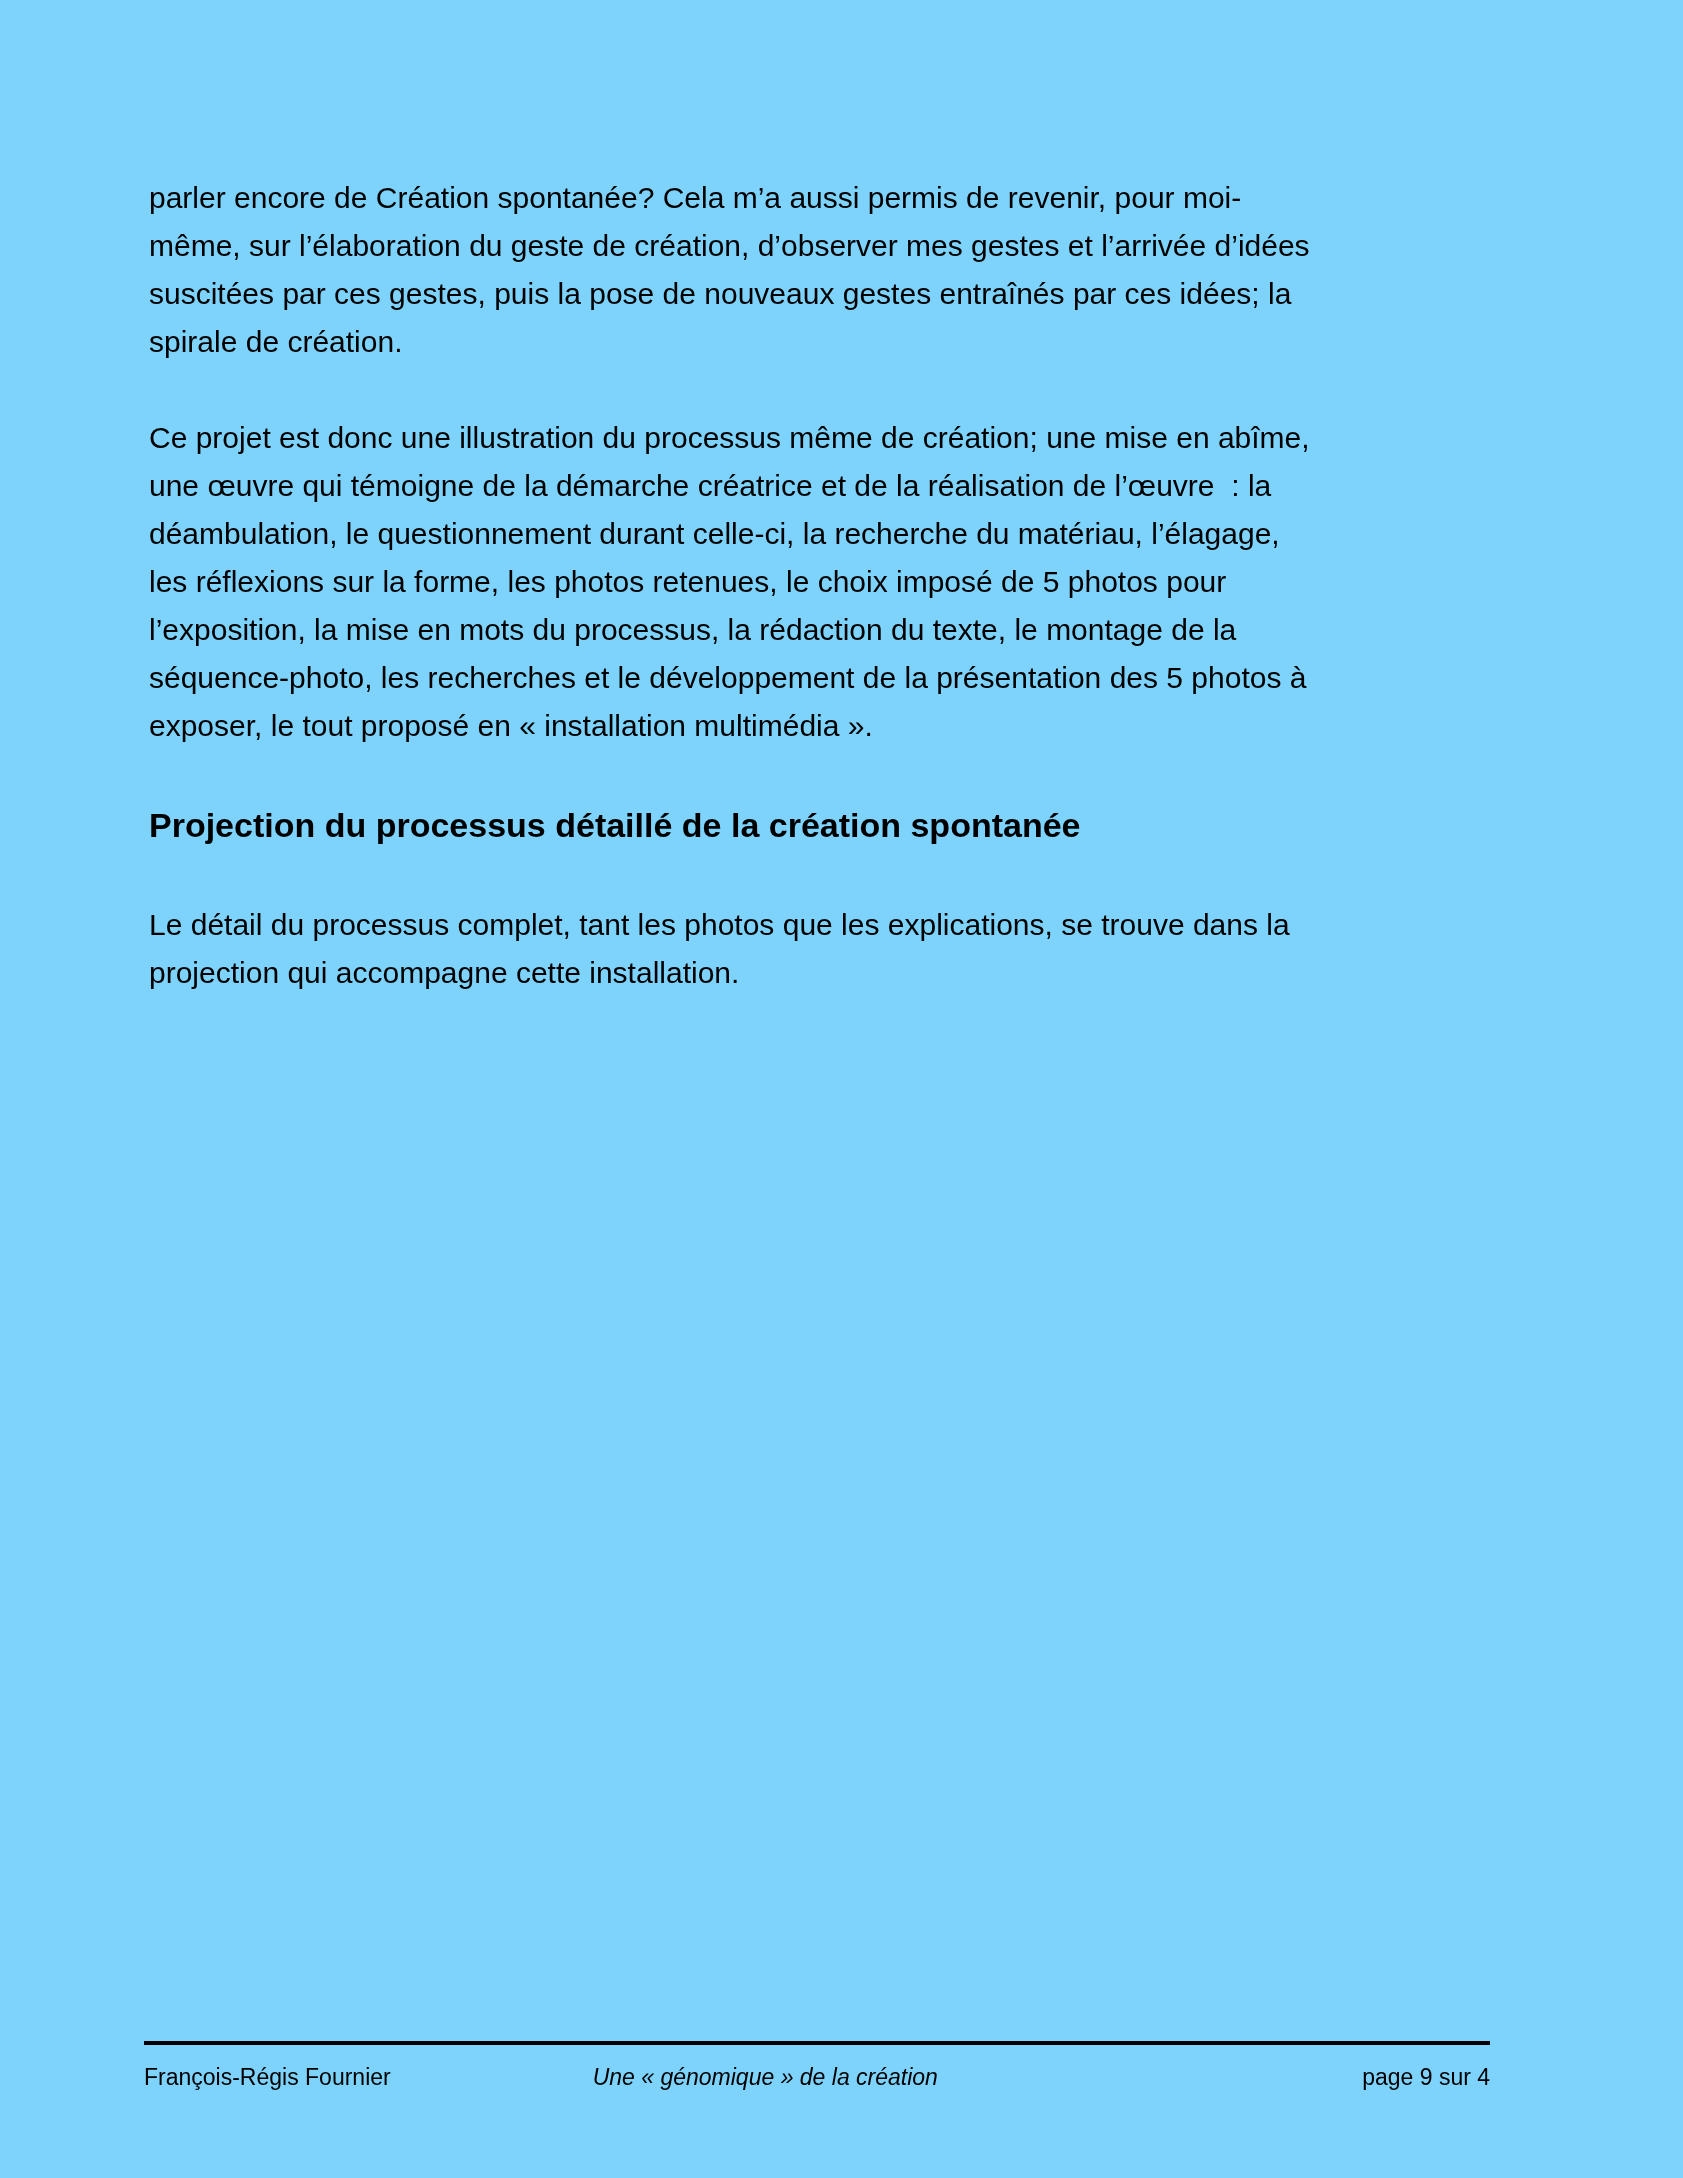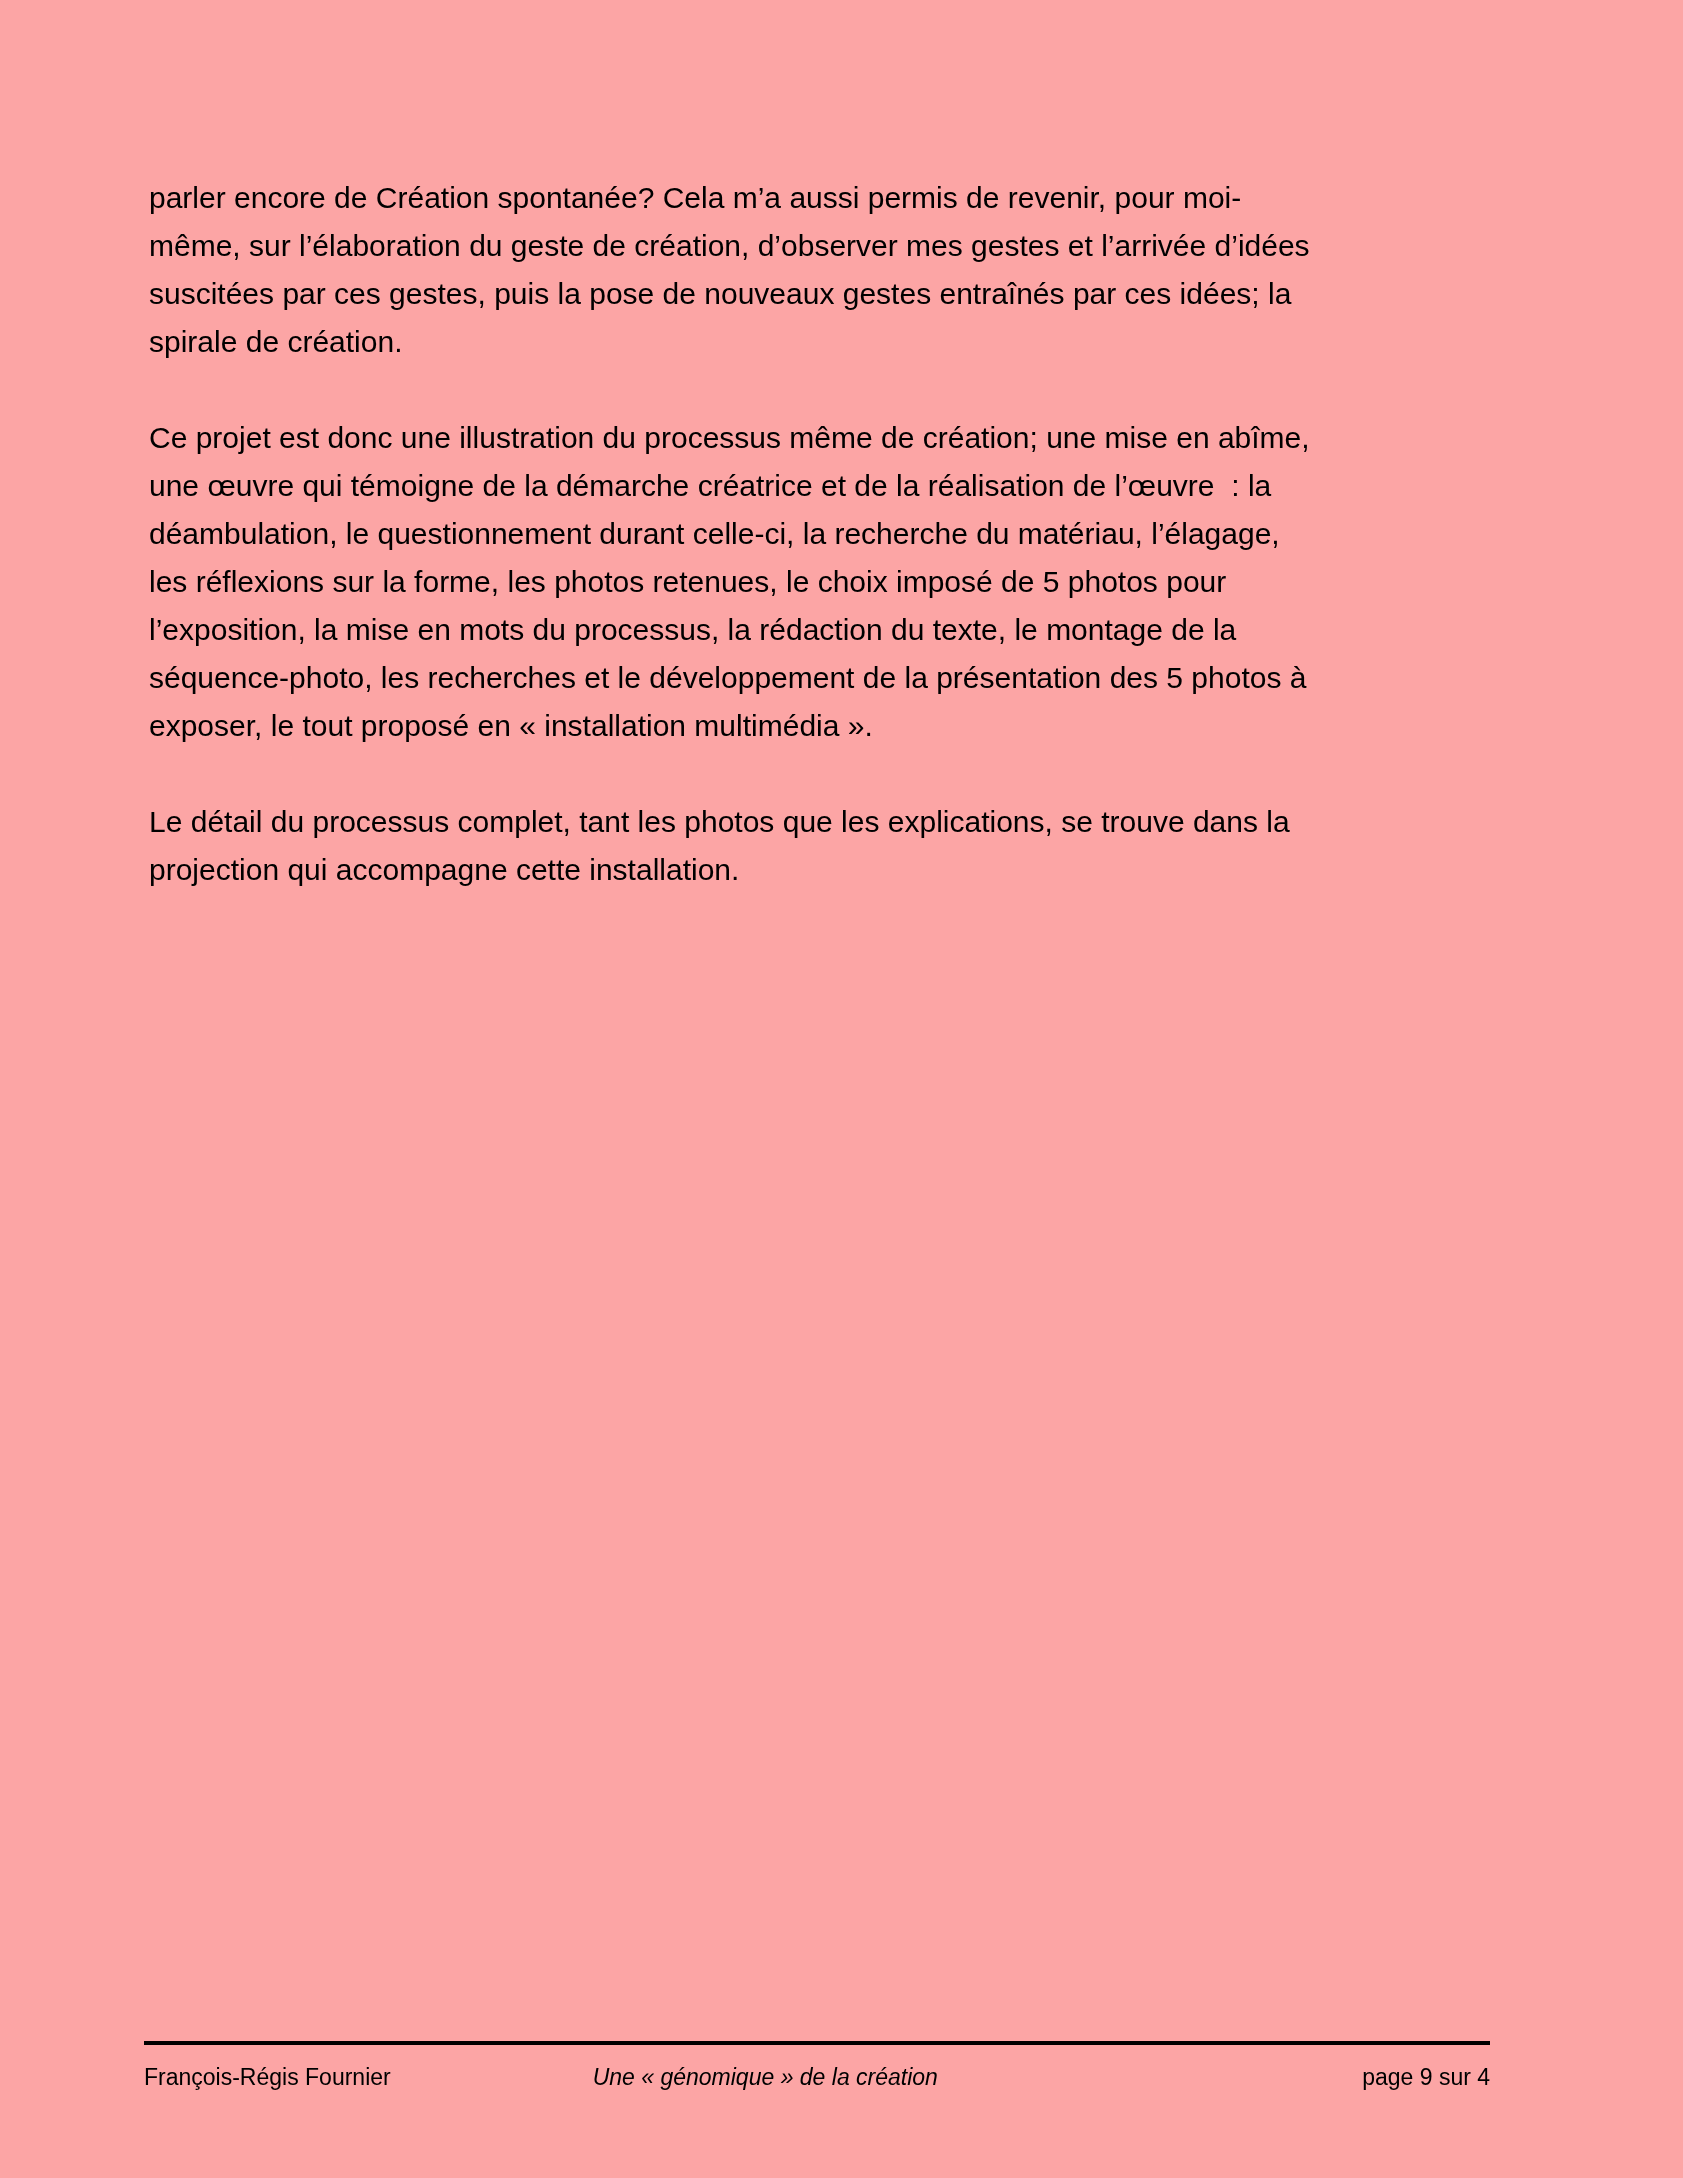--- a/index.html
+++ b/index.html
@@ -11,21 +11,21 @@
     width: 1683px;
     height: 2178px;
     position: relative;
     font-family: "Liberation Sans", "DejaVu Sans", sans-serif;
     color: #000000;
     overflow: hidden;
   }
   .page {
     position: absolute;
     inset: 0;
-    background: #fca5a5;
+    background: #7dd3fc;
   }
   .content {
     position: absolute;
     left: 149px;
     top: 174px;
     width: 1386px;
   }
   .body-text {
     margin: 0 0 48px 0;
     font-size: 30px;
@@ -78,20 +78,21 @@
 spirale de création.</p>
 
     <p class="body-text">Ce projet est donc une illustration du processus même de création; une mise en abîme,
 une œuvre qui témoigne de la démarche créatrice et de la réalisation de l’œuvre  : la
 déambulation, le questionnement durant celle-ci, la recherche du matériau, l’élagage,
 les réflexions sur la forme, les photos retenues, le choix imposé de 5 photos pour
 l’exposition, la mise en mots du processus, la rédaction du texte, le montage de la
 séquence-photo, les recherches et le développement de la présentation des 5 photos à
 exposer, le tout proposé en « installation multimédia ».</p>
 
+    <h1 class="heading">Projection du processus détaillé de la création spontanée</h1>
 
     <p class="body-text para-3">Le détail du processus complet, tant les photos que les explications, se trouve dans la
 projection qui accompagne cette installation.</p>
 
   </div>
 
   <div class="footer">
     <div class="footer-row">
       <span class="footer-cell footer-left">François-Régis Fournier</span>
       <span class="footer-cell footer-center">Une « génomique » de la création</span>

